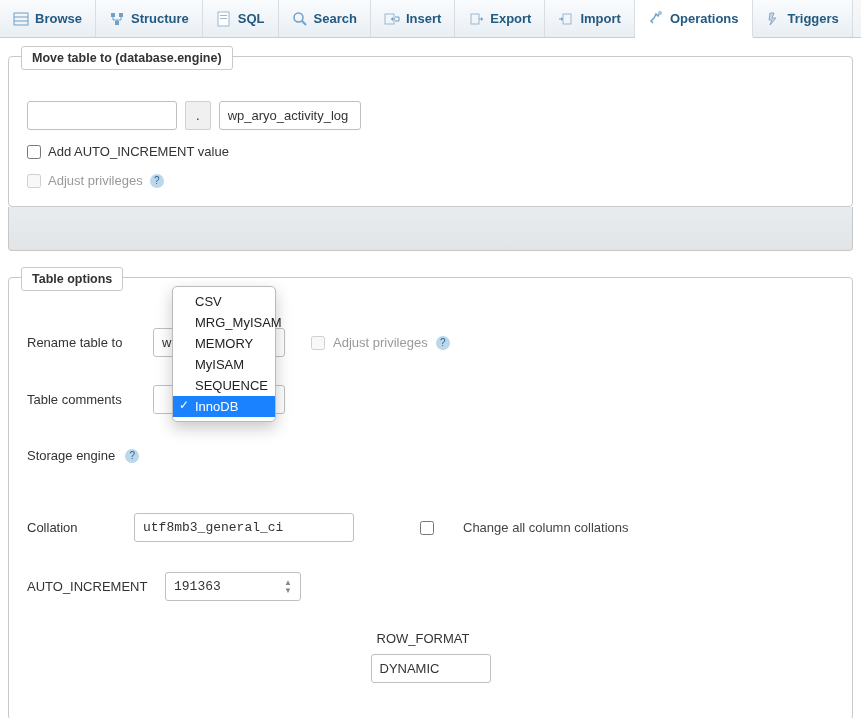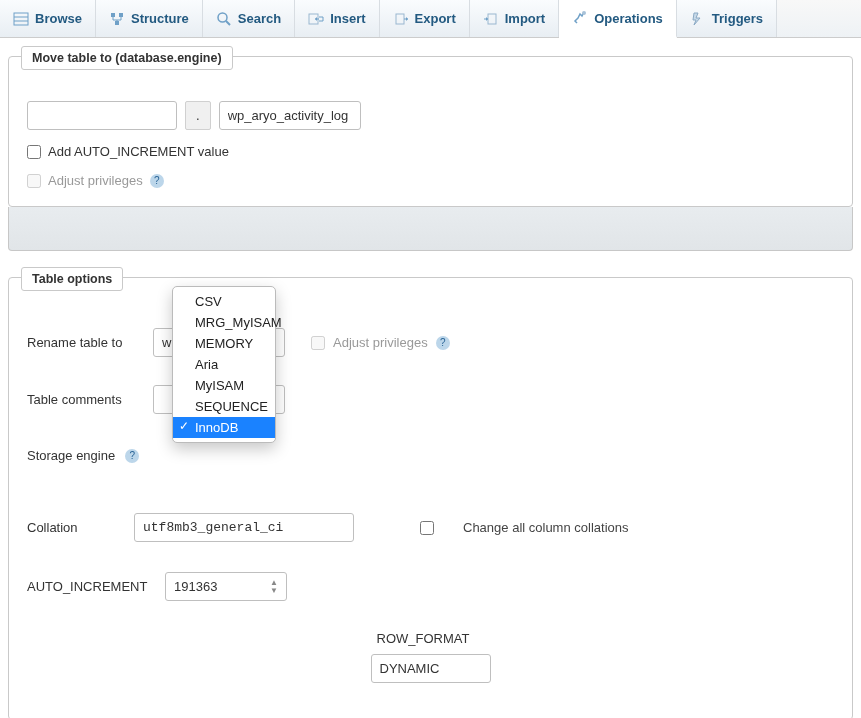--- a/index.html
+++ b/index.html
@@ -80,21 +80,21 @@
     .checkrow.dis { color: #999; }
     input[type="checkbox"] { width: 14px; height: 14px; }
     .help-icon {
       display: inline-block; width: 14px; height: 14px;
       border-radius: 50%; background: #bcd6ea;
       text-align: center; font-size: 10px; line-height: 14px;
       color: #2a6496;
     }
     .label-col { width: 130px; color: #333; }
     .label-col.sm { width: 118px; }
-    .spin { width: 122px; }
+    .spin { width: 136px; font-family: Liberation Mono, monospace; }
     .spinwrap { position: relative; display: inline-block; }
     .spinwrap .spinners {
       position: absolute; right: 3px; top: 3px; bottom: 3px; width: 14px;
       display: flex; flex-direction: column; justify-content: center;
       color: #888; font-size: 8px; line-height: 8px;
     }
     
     .dropdown {
       position: absolute;
       left: 163px; top: 8px;
@@ -142,20 +142,30 @@
           <rect x="10" y="2" width="4" height="4" fill="#6fa0c7"></rect>
           <rect x="6" y="10" width="4" height="4" fill="#6fa0c7"></rect>
           <path d="M4 6 L4 9 L12 9 L12 6 M8 9 L8 10" stroke="#6fa0c7" fill="none"></path>
         </svg>
     </span>
     <span>Structure</span>
   </div>
   <div class="tab">
     <span class="ticon">
       <svg viewBox="0 0 16 16">
+          <rect x="2" y="1" width="11" height="14" fill="#fff" stroke="#9ab7d0"></rect>
+          <rect x="4" y="4" width="7" height="1" fill="#9ab7d0"></rect>
+          <rect x="4" y="7" width="7" height="1" fill="#9ab7d0"></rect>
+        </svg>
+    </span>
+    <span>SQL</span>
+  </div>
+  <div class="tab">
+    <span class="ticon">
+      <svg viewBox="0 0 16 16">
           <circle cx="6.5" cy="6.5" r="4.5" fill="none" stroke="#6fa0c7" stroke-width="1.5"></circle>
           <line x1="10" y1="10" x2="14" y2="14" stroke="#6fa0c7" stroke-width="2"></line>
         </svg>
     </span>
     <span>Search</span>
   </div>
   <div class="tab">
     <span class="ticon">
       <svg viewBox="0 0 16 16">
           <rect x="1" y="3" width="9" height="10" fill="none" stroke="#9ab7d0"></rect>
@@ -226,21 +236,20 @@
 </div>
 <div class="footerband"></div>
 
 <div class="card options-card" style="margin-top:26px;">
   <div class="legend">Table options</div>
 
   <div class="dropdown">
     <div class="opt">CSV</div>
     <div class="opt">MRG_MyISAM</div>
     <div class="opt">MEMORY</div>
-    <div class="opt">Aria</div>
     <div class="opt">MyISAM</div>
     <div class="opt">SEQUENCE</div>
     <div class="opt selected">InnoDB</div>
   </div>
 
   <div class="row" style="margin-top:30px;">
     <span class="label-col sm">Rename table to</span>
     <input type="text" style="width: 132px;" value="wp">
     <span style="width:10px;"></span>
     <input type="checkbox" disabled="" style="">

